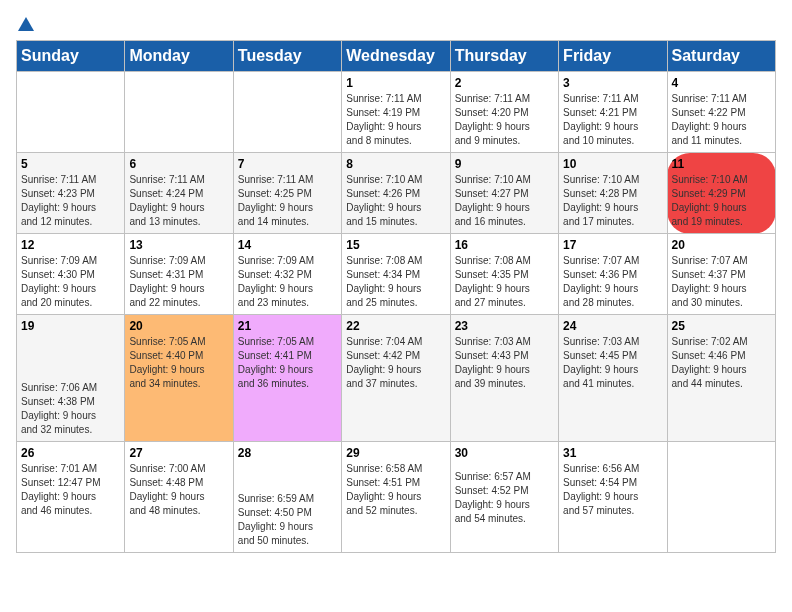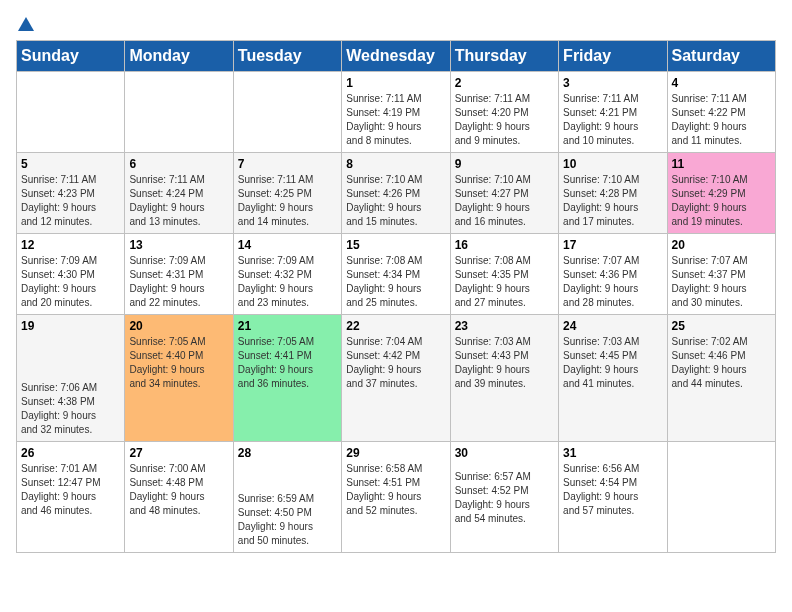--- a/index.html
+++ b/index.html
@@ -181,21 +181,21 @@
 Daylight: 9 hours
 and 16 minutes.</div>
         </td>
         <td style="background-color: rgb(245, 245, 245);">
           <div class="day-number">10</div>
           <div class="day-info" style="white-space: pre-line;">Sunrise: 7:10 AM
 Sunset: 4:28 PM
 Daylight: 9 hours
 and 17 minutes.</div>
         </td>
-        <td style="background-color: #f9a8d4;">
+        <td style="background-color: #ef4444; border-radius: 23px;">
           <div class="day-number">11</div>
           <div class="day-info" style="white-space: pre-line;">Sunrise: 7:10 AM
 Sunset: 4:29 PM
 Daylight: 9 hours
 and 19 minutes.</div>
         </td>
       </tr>
       <tr>
         <td>
           <div class="day-number">12</div>
@@ -255,21 +255,21 @@
 Daylight: 9 hours
 and 32 minutes.</div>
         </td>
         <td style="background-color: #fdba74;">
           <div class="day-number">20</div>
           <div class="day-info" style="white-space: pre-line;">Sunrise: 7:05 AM
 Sunset: 4:40 PM
 Daylight: 9 hours
 and 34 minutes.</div>
         </td>
-        <td style="background-color: #86efac;">
+        <td style="background-color: #f0abfc;">
           <div class="day-number">21</div>
           <div class="day-info" style="white-space: pre-line;">Sunrise: 7:05 AM
 Sunset: 4:41 PM
 Daylight: 9 hours
 and 36 minutes.</div>
         </td>
         <td style="background-color: rgb(245, 245, 245);">
           <div class="day-number">22</div>
           <div class="day-info" style="white-space: pre-line;">Sunrise: 7:04 AM
 Sunset: 4:42 PM

